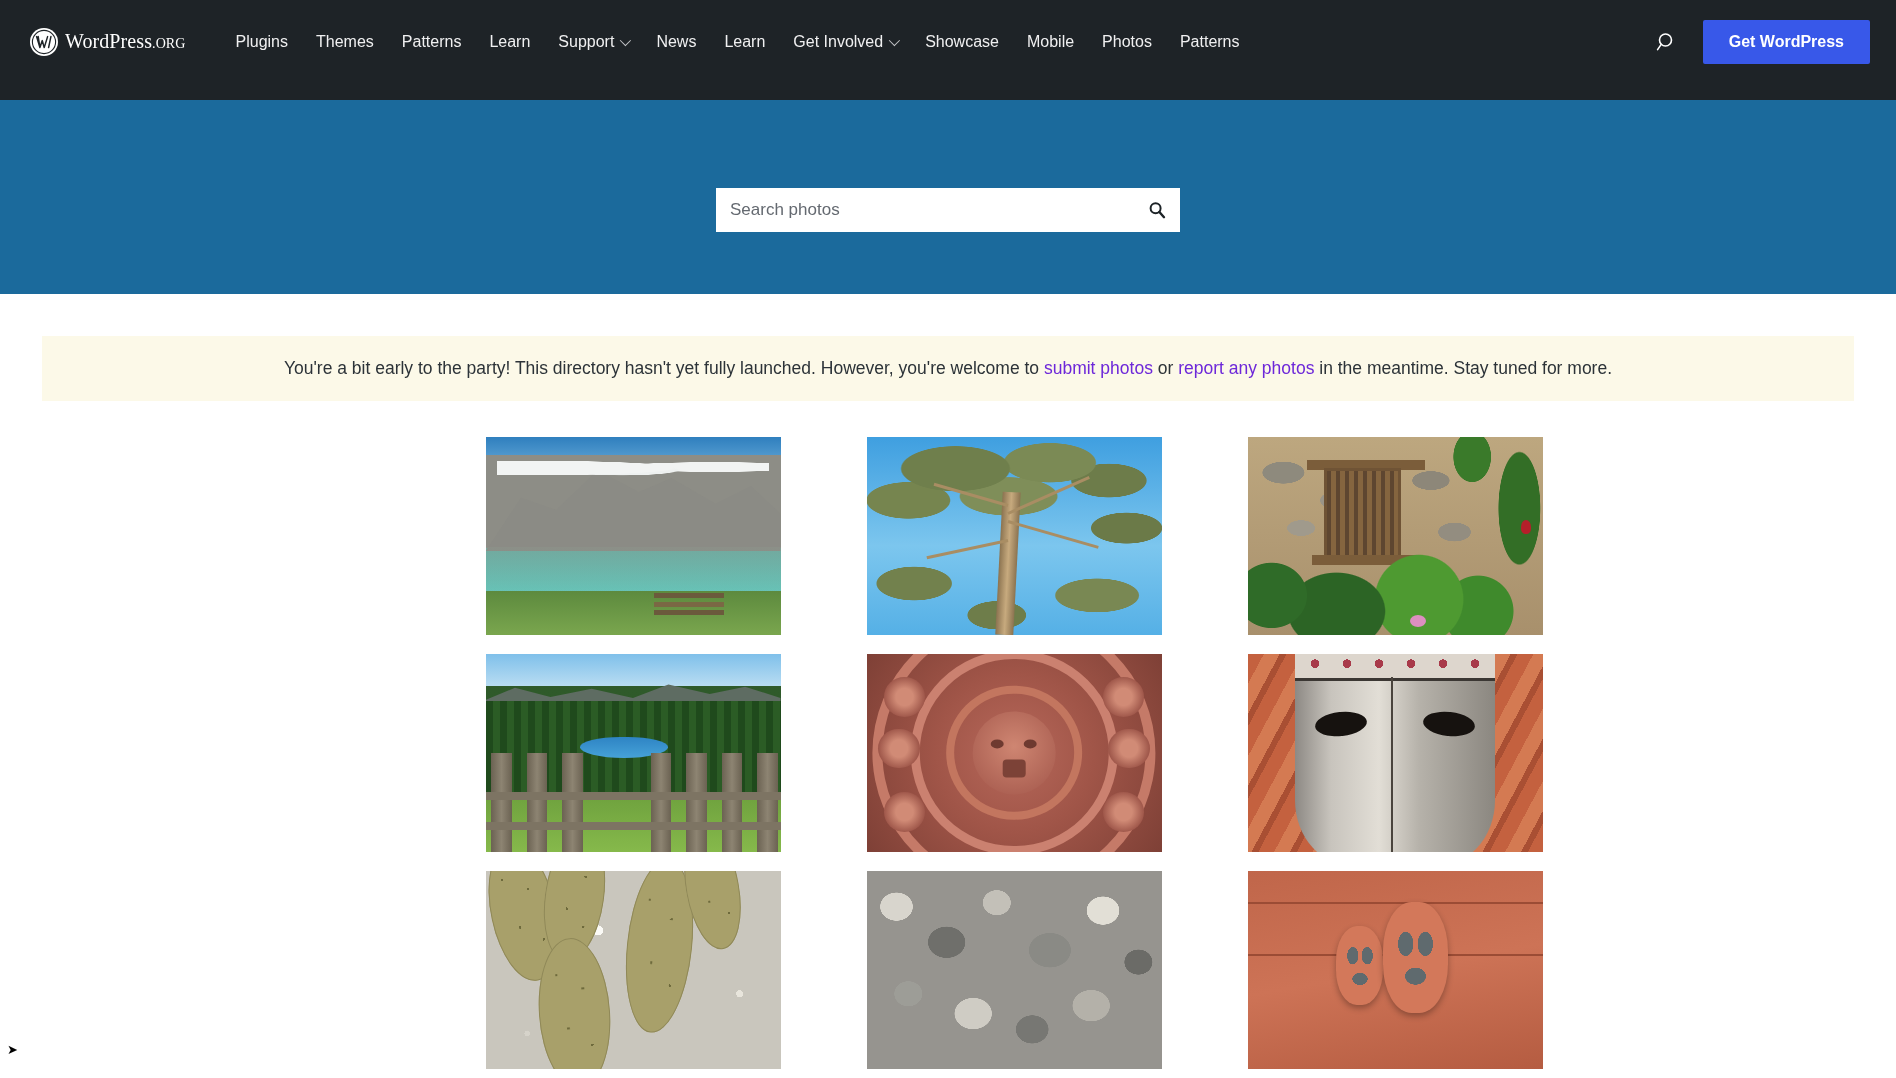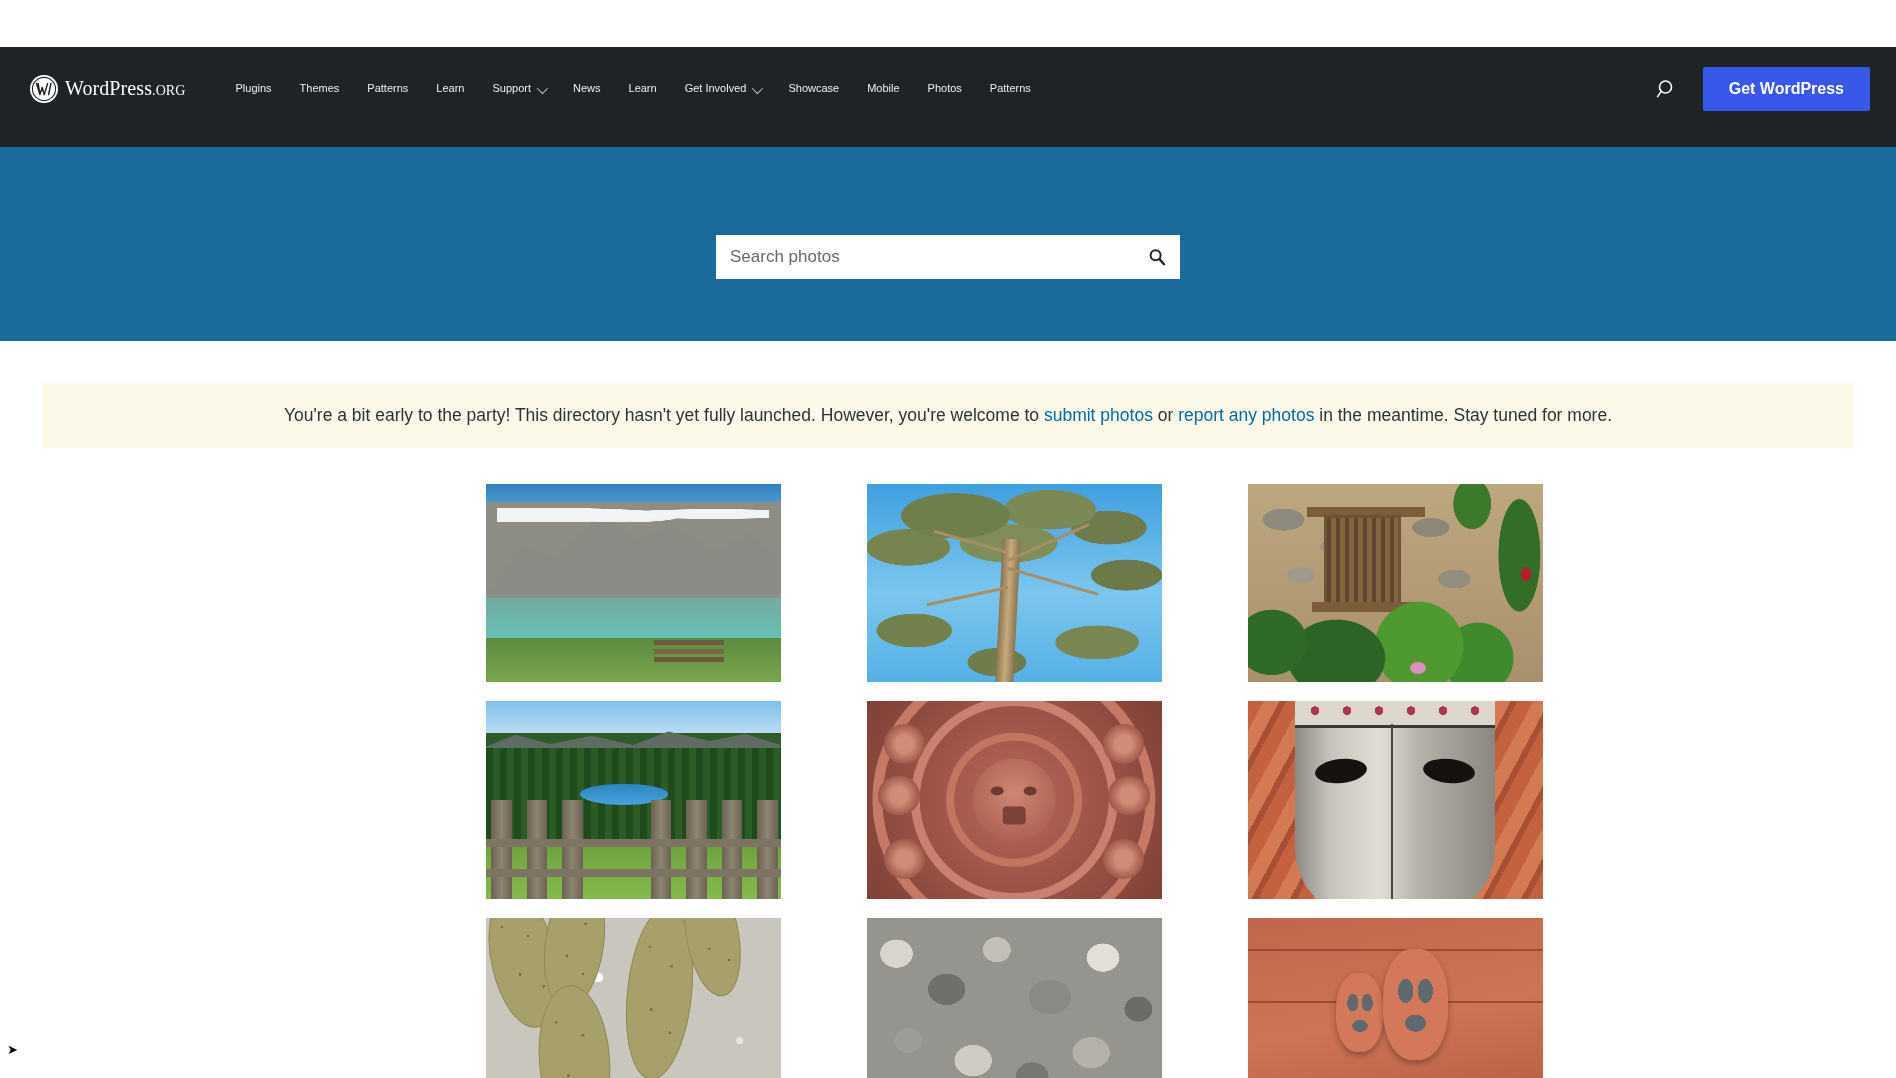--- a/index.html
+++ b/index.html
@@ -10,39 +10,38 @@
     overflow:hidden;
   }
 
   
   .topbar {
     height:100px;
     background:#1e2327;
     display:flex;
     align-items:center;
     padding:0 26px 17px 30px;
-    margin-top:47px;
   }
   .logo { display:flex; align-items:center; gap:7px; margin-right:36px; }
   .logo-mark {
     width:28px; height:28px; border-radius:50%;
     background:#fff; position:relative; flex:none;
   }
   .logo-mark svg { display:block; }
   .logo-text {
     color:#fff; font-family:"Liberation Serif", serif;
     font-size:20px; letter-spacing:.1px; white-space:nowrap;
   }
   .logo-text .sm { font-size:14px; }
 
   .nav { display:flex; align-items:center; gap:0; }
   .nav-item {
-    color:#f0f0f1; font-size:11px; line-height:1;
+    color:#f0f0f1; font-size:16px; line-height:1;
     padding:10px 14px; white-space:nowrap; cursor:pointer;
-    display:flex; align-items:flex-end; gap:6px;
+    display:flex; align-items:center; gap:6px;
   }
   .caret {
     display:inline-block; width:8px; height:8px;
     border-right:1.6px solid #c3c4c7; border-bottom:1.6px solid #c3c4c7;
     transform:rotate(45deg) translateY(-2px);
   }
   .spacer { flex:1; }
   .search-toggle {
     width:44px; height:44px; display:flex; align-items:center;
     justify-content:center; cursor:pointer; margin-right:14px;
@@ -83,21 +82,21 @@
     width:22px; height:22px; padding:0;
   }
 
   
   .content { padding:0 42px; }
   .notice {
     background:#fcf9e8; margin-top:42px;
     padding:20px 24px; text-align:center;
     font-size:17.5px; color:#2c3338; line-height:1.4;
   }
-  .notice a { color:#0369a1; text-decoration:none; cursor:pointer; }
+  .notice a { color:#6d28d9; text-decoration:none; cursor:pointer; }
 
   
   .grid {
     margin:36px auto 0; width:925px;
     display:grid; grid-template-columns:repeat(3, 295px);
     gap:19px 86px;
   }
   .card {
     height:198px; overflow:hidden; cursor:pointer;
     position:relative; background:#ddd;

